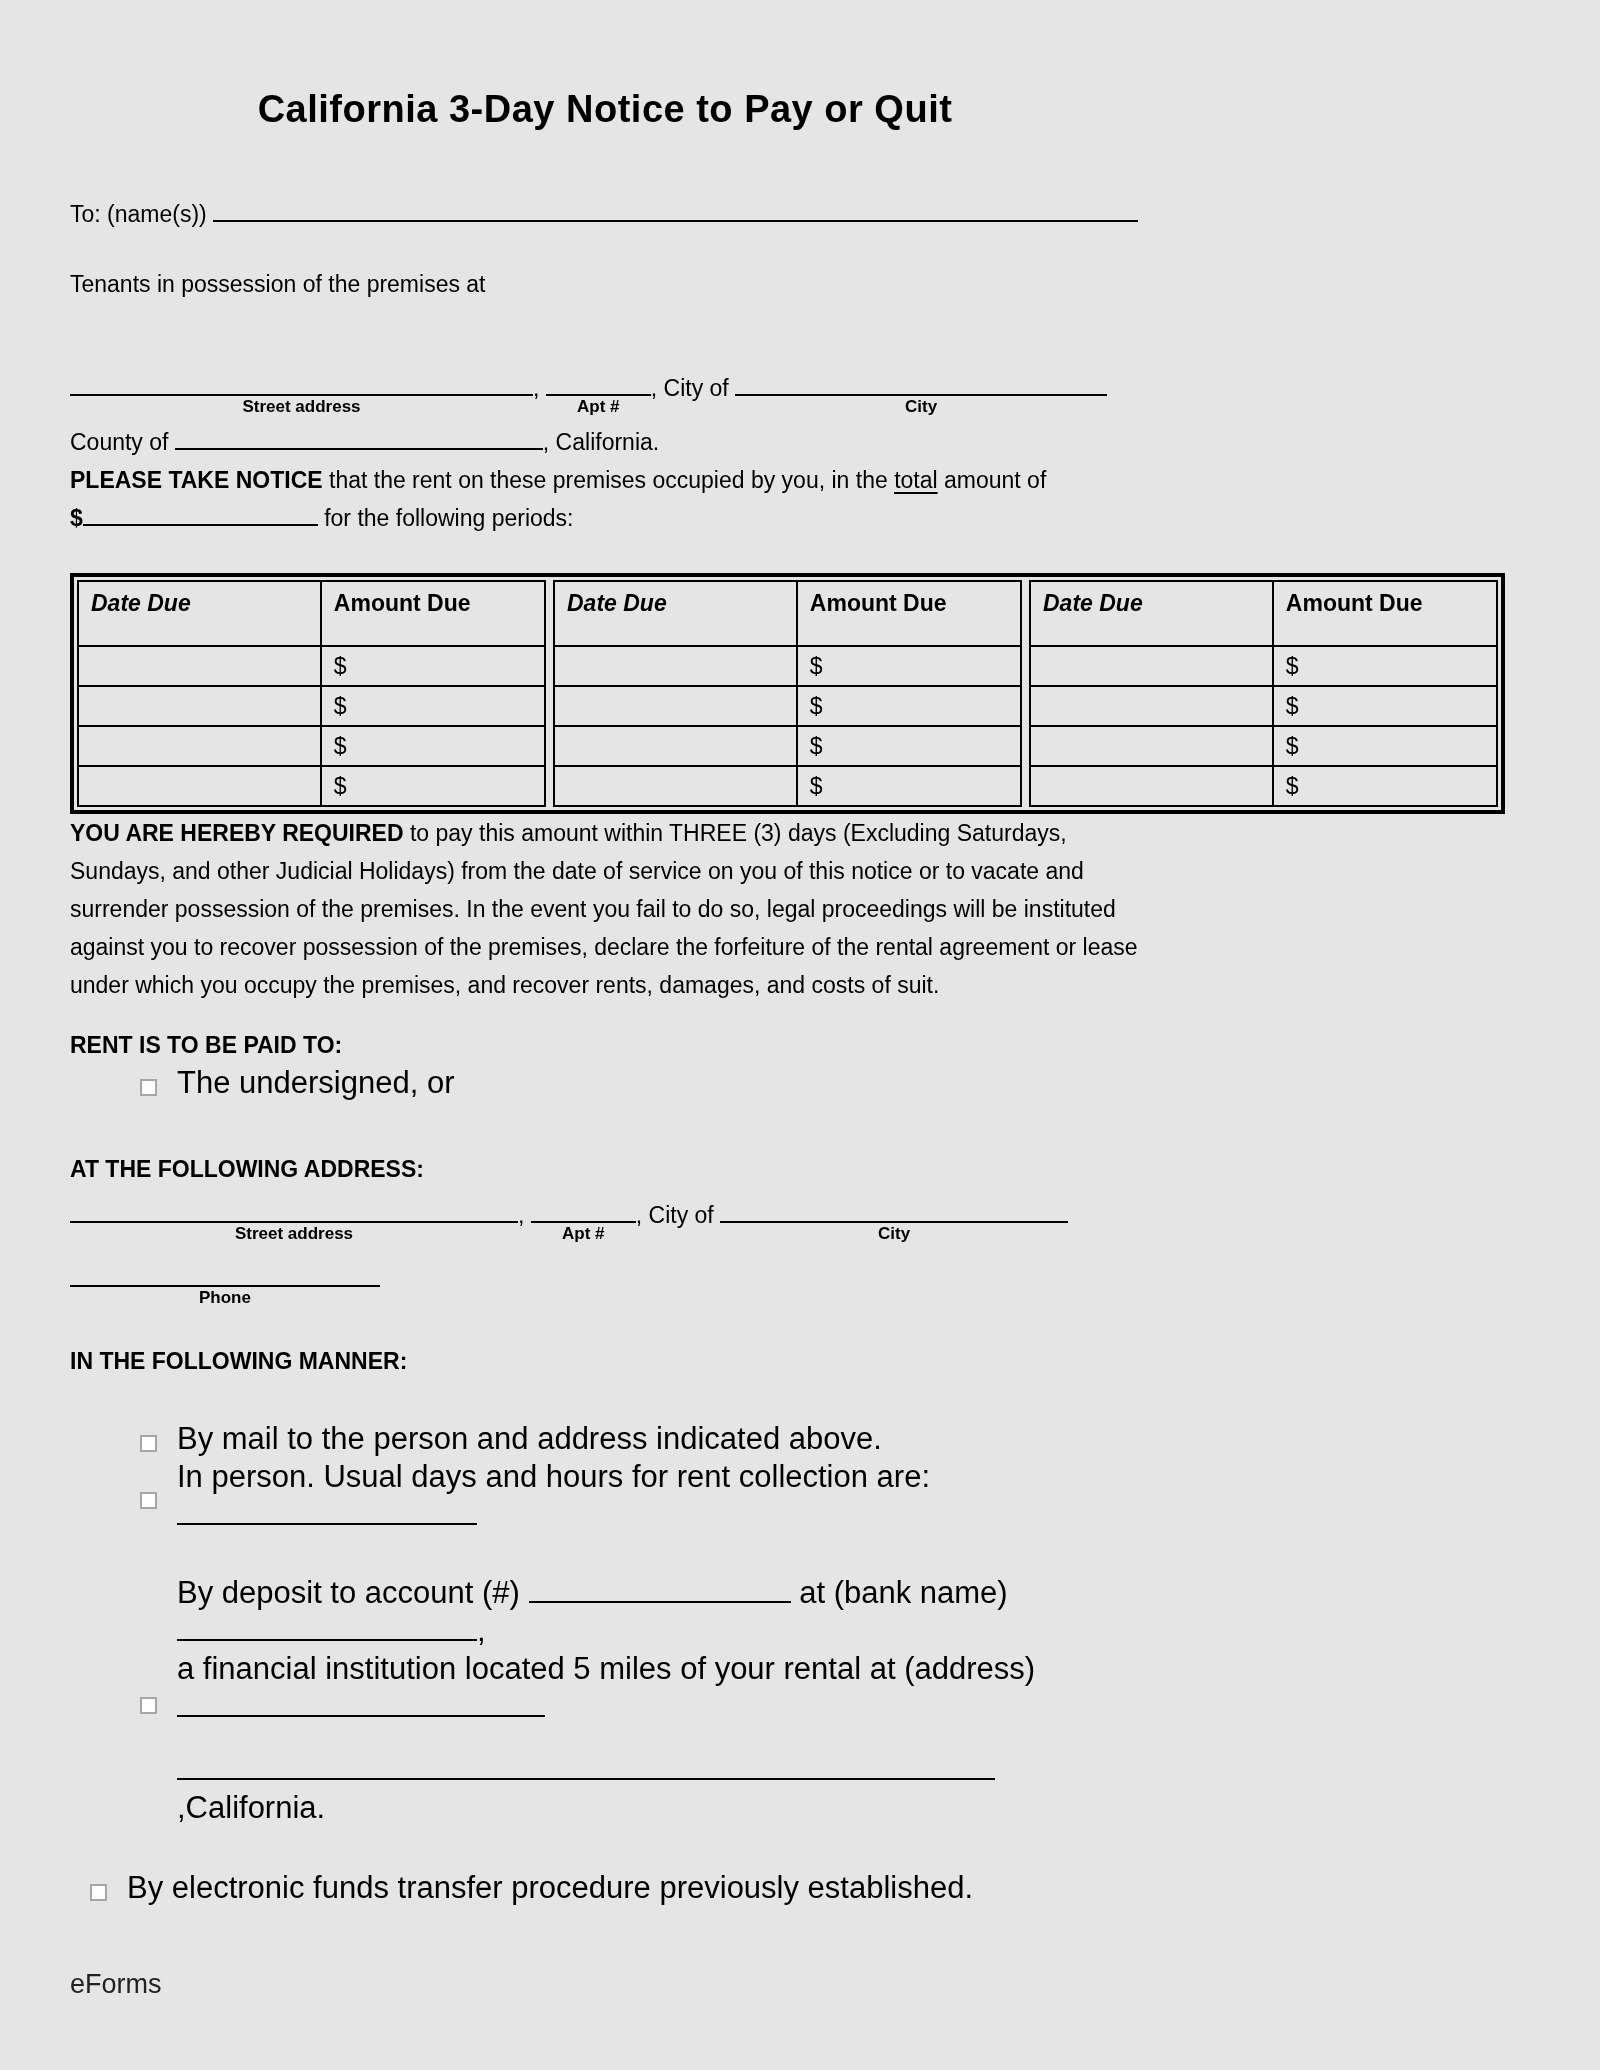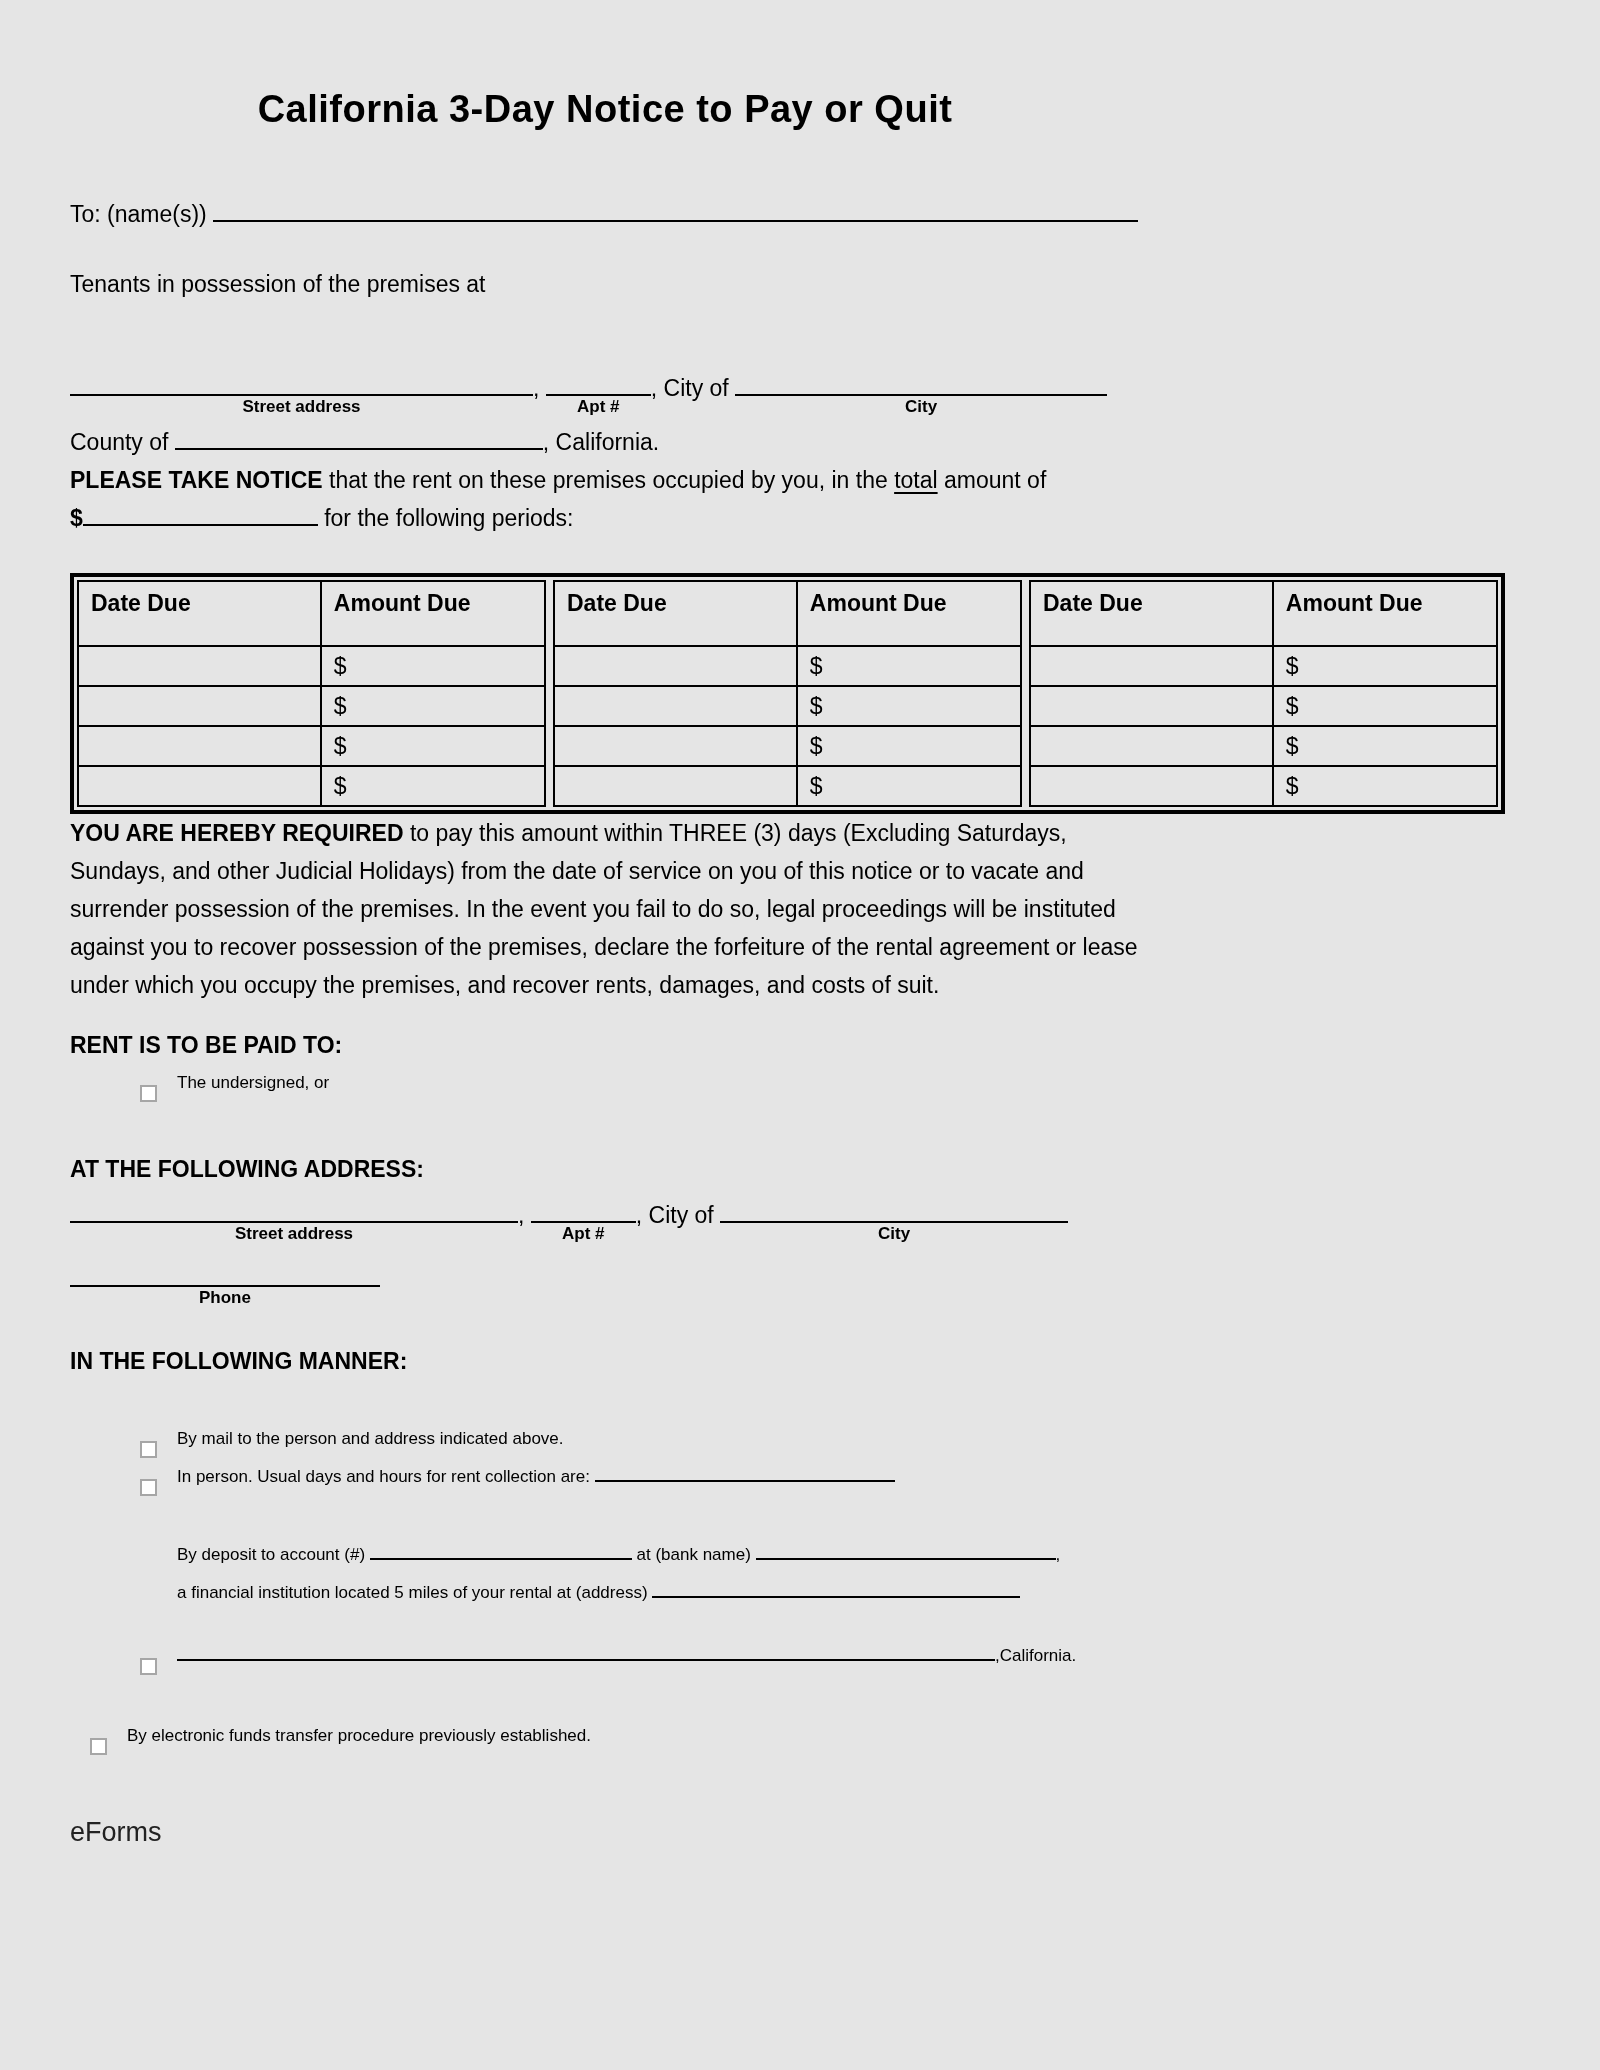--- a/index.html
+++ b/index.html
@@ -54,26 +54,26 @@
     padding:3px;
     display:flex; gap:7px;
   }
   table.rent-group { flex:1; border-collapse:collapse; table-layout:fixed; }
   table.rent-group th, table.rent-group td { border:2px solid #000; }
   table.rent-group th {
     text-align:left; font-size:23px; font-weight:bold;
     padding:8px 0 28px 12px; vertical-align:top;
   }
   table.rent-group td { height:40px; font-size:23px; padding-left:12px; vertical-align:middle; }
-  .date-col { width:52%; }
+  .date-col { width:52%;font-style:italic; }
 
   .demand-par { margin-top:48px; }
 
   .sec-heading { margin-top:22px; font-size:23px; font-weight:bold; line-height:38px; }
-  .opt-row { display:flex; align-items:flex-end; margin-left:70px; font-size:17px; line-height:38px; }
+  .opt-row { display:flex; align-items:center; margin-left:70px; font-size:31px; line-height:38px; }
   .checkbox {
     flex:0 0 auto;
     width:17px; height:17px;
     border:2px solid #a6a6a6;
     background:#fff;
     margin:9px 20px 0 0;
   }
   .opt-text { flex:1; }
   .gap40 { margin-top:40px; }
   .gap42 { margin-top:42px;margin-left:20px; }

